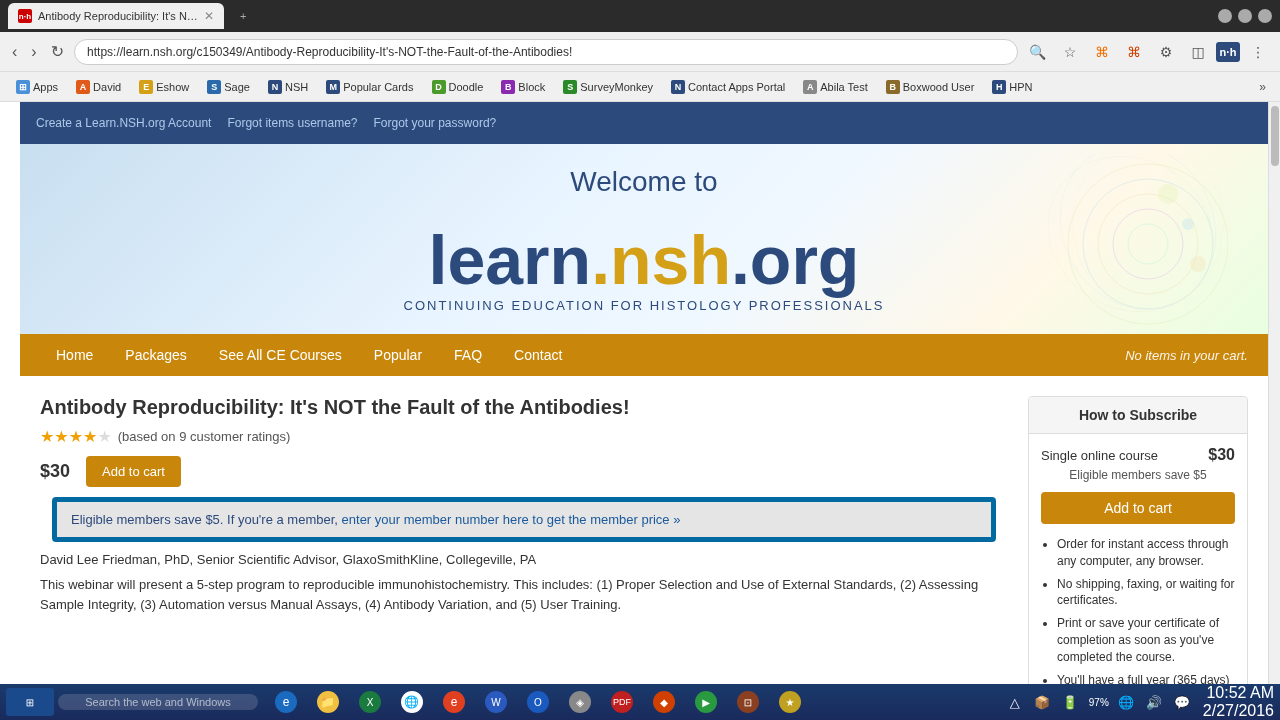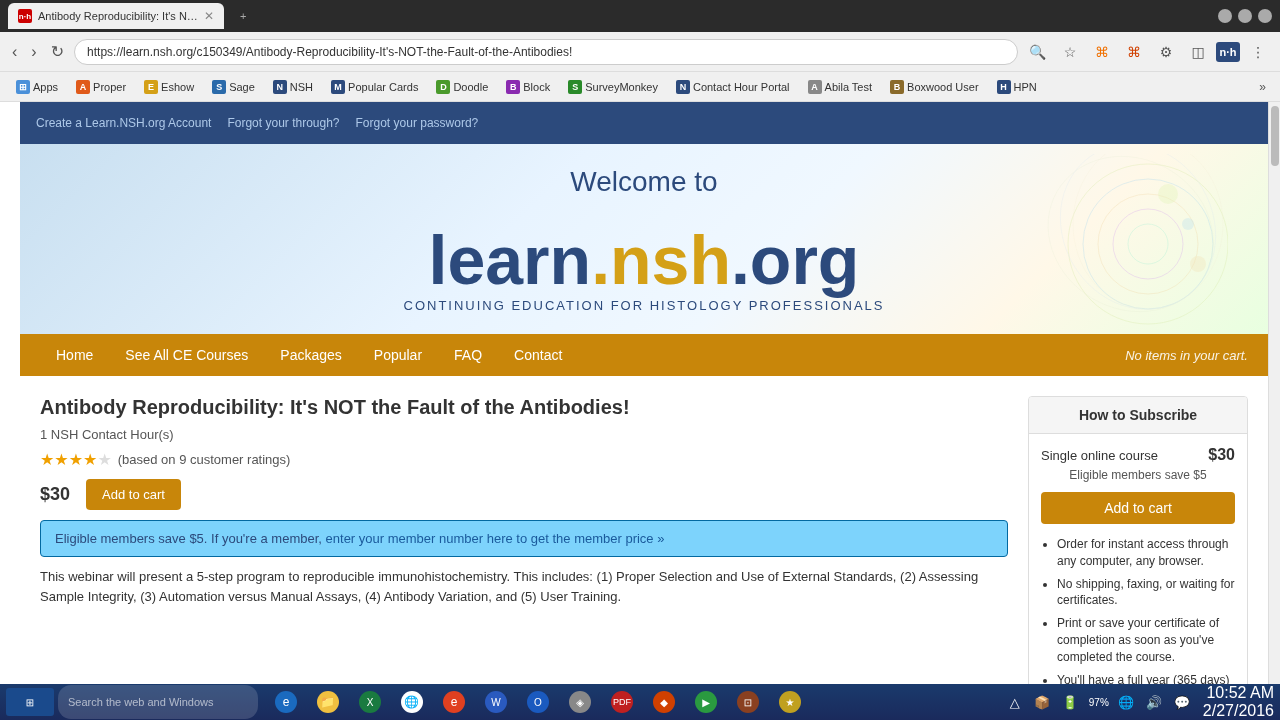--- a/index.html
+++ b/index.html
@@ -194,27 +194,27 @@
       background: #c8860a;
       color: white;
       border: none;
       padding: 8px 16px;
       border-radius: 4px;
       font-size: 13px;
       cursor: pointer;
     }
 
     .member-notice {
-      background: #7dd3fc;
-      border: 1px solid #0369a1;
+      background: #e5e5e5;
+      border: 5px solid #0369a1;
       padding: 10px 14px;
       border-radius: 4px;
       font-size: 13px;
       color: #2c4a7c;
-      margin: 10px 0;
+      margin: 10px 12px;
     }
     .member-notice a { color: #1a5a9c; }
 
     .author { font-size: 13px; color: #333; margin: 8px 0; }
     .description { font-size: 13px; color: #333; line-height: 1.5; margin: 8px 0; }
     .see-more { font-size: 13px; color: #333; margin-top: 6px; }
     .see-more a { color: #1a5a9c; }
 
     
     .right-sidebar {
@@ -277,27 +277,28 @@
       color: white;
       font-size: 10px;
       cursor: pointer;
       display: flex;
       align-items: center;
       justify-content: center;
     }
     .taskbar-search {
       background: rgba(255,255,255,0.15);
       border: none;
-      height: 34px;
+      height: 16px;
       padding: 0 10px;
       color: white;
       font-size: 11px;
       border-radius: 13px;
       width: 200px;
       outline: none;
+      text-align: center;
     }
     .taskbar-search::placeholder { color: rgba(255,255,255,0.6); }
     .taskbar-apps { display: flex; gap: 2px; margin-left: 4px; }
     .taskbar-app { width: 40px; height: 32px; display: flex; align-items: center; justify-content: center; border-radius: 4px; cursor: pointer; }
     .taskbar-app .icon-circle { width: 22px; height: 22px; border-radius: 50%; display: flex; align-items: center; justify-content: center; font-size: 12px; }
     .taskbar-right { margin-left: auto; display: flex; align-items: center; gap: 8px; color: white; font-size: 11px; }
     .taskbar-icons { display: flex; gap: 4px; }
     .tb-icon { width: 24px; height: 24px; display: flex; align-items: center; justify-content: center; font-size: 13px; cursor: pointer; }
     .time-area { text-align: right; font-size: 16px; }
 
@@ -342,21 +343,21 @@
   </div>
 </div>
 
 <div class="bookmarks-bar">
   <div class="bookmark-item">
     <div class="bk-icon" style="background:#4a90d9;color:white;">⊞</div>
     <span>Apps</span>
   </div>
   <div class="bookmark-item">
     <div class="bk-icon" style="background:#e05a1a;color:white;">A</div>
-    <span>Proper</span>
+    <span>David</span>
   </div>
   <div class="bookmark-item">
     <div class="bk-icon" style="background:#d4a017;color:white;">E</div>
     <span>Eshow</span>
   </div>
   <div class="bookmark-item">
     <div class="bk-icon" style="background:#2a6aaa;color:white;">S</div>
     <span>Sage</span>
   </div>
   <div class="bookmark-item">
@@ -374,21 +375,21 @@
   <div class="bookmark-item">
     <div class="bk-icon" style="background:#8a2ab0;color:white;">B</div>
     <span>Block</span>
   </div>
   <div class="bookmark-item">
     <div class="bk-icon" style="background:#2a8a2a;color:white;">S</div>
     <span>SurveyMonkey</span>
   </div>
   <div class="bookmark-item">
     <div class="bk-icon" style="background:#2c4a7c;color:white;">N</div>
-    <span>Contact Hour Portal</span>
+    <span>Contact Apps Portal</span>
   </div>
   <div class="bookmark-item">
     <div class="bk-icon" style="background:#888;color:white;">A</div>
     <span>Abila Test</span>
   </div>
   <div class="bookmark-item">
     <div class="bk-icon" style="background:#8a6a2a;color:white;">B</div>
     <span>Boxwood User</span>
   </div>
   <div class="bookmark-item">
@@ -396,21 +397,21 @@
     <span>HPN</span>
   </div>
   <div class="more-bookmarks">»</div>
 </div>
 
 <div class="page-content">
   <div class="main-content">
 
     <div class="login-bar">
       <a class="create-account">Create a Learn.NSH.org Account</a>
-      <a style="color:#adc8e8;font-size:12px;text-decoration:none;">Forgot your through?</a>
+      <a style="color:#adc8e8;font-size:12px;text-decoration:none;">Forgot items username?</a>
       <a style="color:#adc8e8;font-size:12px;text-decoration:none;">Forgot your password?</a>
     </div>
 
     <div class="hero-banner">
       <div class="hero-text">
         <div class="hero-welcome">Welcome to</div>
         <div class="hero-learn">
           <span class="learn">learn</span><span style="color:#d4a017;">.</span><span class="nsh">nsh</span><span style="color:#2c4a7c;">.</span><span class="org">org</span>
         </div>
         <div class="hero-subtitle">CONTINUING EDUCATION FOR HISTOLOGY PROFESSIONALS</div>
@@ -428,49 +429,49 @@
           <circle cx="170" cy="110" r="8" fill="#f0d4a0" opacity="0.4"></circle>
           <ellipse cx="100" cy="90" rx="85" ry="75" fill="none" stroke="#e0e8d0" stroke-width="0.8" opacity="0.4" transform="rotate(30 120 90)"></ellipse>
           <ellipse cx="100" cy="90" rx="85" ry="75" fill="none" stroke="#d0e0f0" stroke-width="0.8" opacity="0.4" transform="rotate(60 120 90)"></ellipse>
           <ellipse cx="100" cy="90" rx="85" ry="75" fill="none" stroke="#f0e8d0" stroke-width="0.8" opacity="0.4" transform="rotate(90 120 90)"></ellipse>
         </svg>
       </div>
     </div>
 
     <div class="nav-bar">
       <a class="nav-item">Home</a>
+      <a class="nav-item">Packages</a>
       <a class="nav-item">See All CE Courses</a>
-      <a class="nav-item">Packages</a>
       <a class="nav-item">Popular</a>
       <a class="nav-item">FAQ</a>
       <a class="nav-item">Contact</a>
       <span class="nav-cart">No items in your cart.</span>
     </div>
 
     <div class="body-area">
 
       <div class="left-content">
         <h1 class="course-title">Antibody Reproducibility: It's NOT the Fault of the Antibodies!</h1>
-        <div class="contact-hours">1 NSH Contact Hour(s)</div>
         <div style="display:flex;align-items:center;">
           <span class="stars">★</span>
           <span class="stars">★</span>
           <span class="stars">★</span>
           <span class="stars">★</span>
           <span class="stars star-empty" style="color:#ddd;">★</span>
           <span class="ratings-text">(based on 9 customer ratings)</span>
         </div>
         <div class="price-row">
           <span class="price">$30</span>
           <button class="add-to-cart-btn">Add to cart</button>
         </div>
         <div class="member-notice">
           <span>Eligible members save $5. If you're a member,</span>
           <a style="color:#1a5a9c;">enter your member number here to get the member price »</a>
         </div>
+        <div class="author">David Lee Friedman, PhD, Senior Scientific Advisor, GlaxoSmithKline, Collegeville, PA</div>
         <div class="description">This webinar will present a 5-step program to reproducible immunohistochemistry. This includes: (1) Proper Selection and Use of External Standards, (2) Assessing Sample Integrity, (3) Automation versus Manual Assays, (4) Antibody Variation, and (5) User Training.</div>
       </div>
 
       <div class="right-sidebar">
         <div class="subscribe-box">
           <div class="subscribe-header">How to Subscribe</div>
           <div class="subscribe-body">
             <div class="price-row-sub">
               <span class="course-type">Single online course</span>
               <span class="price-sub">$30</span>

